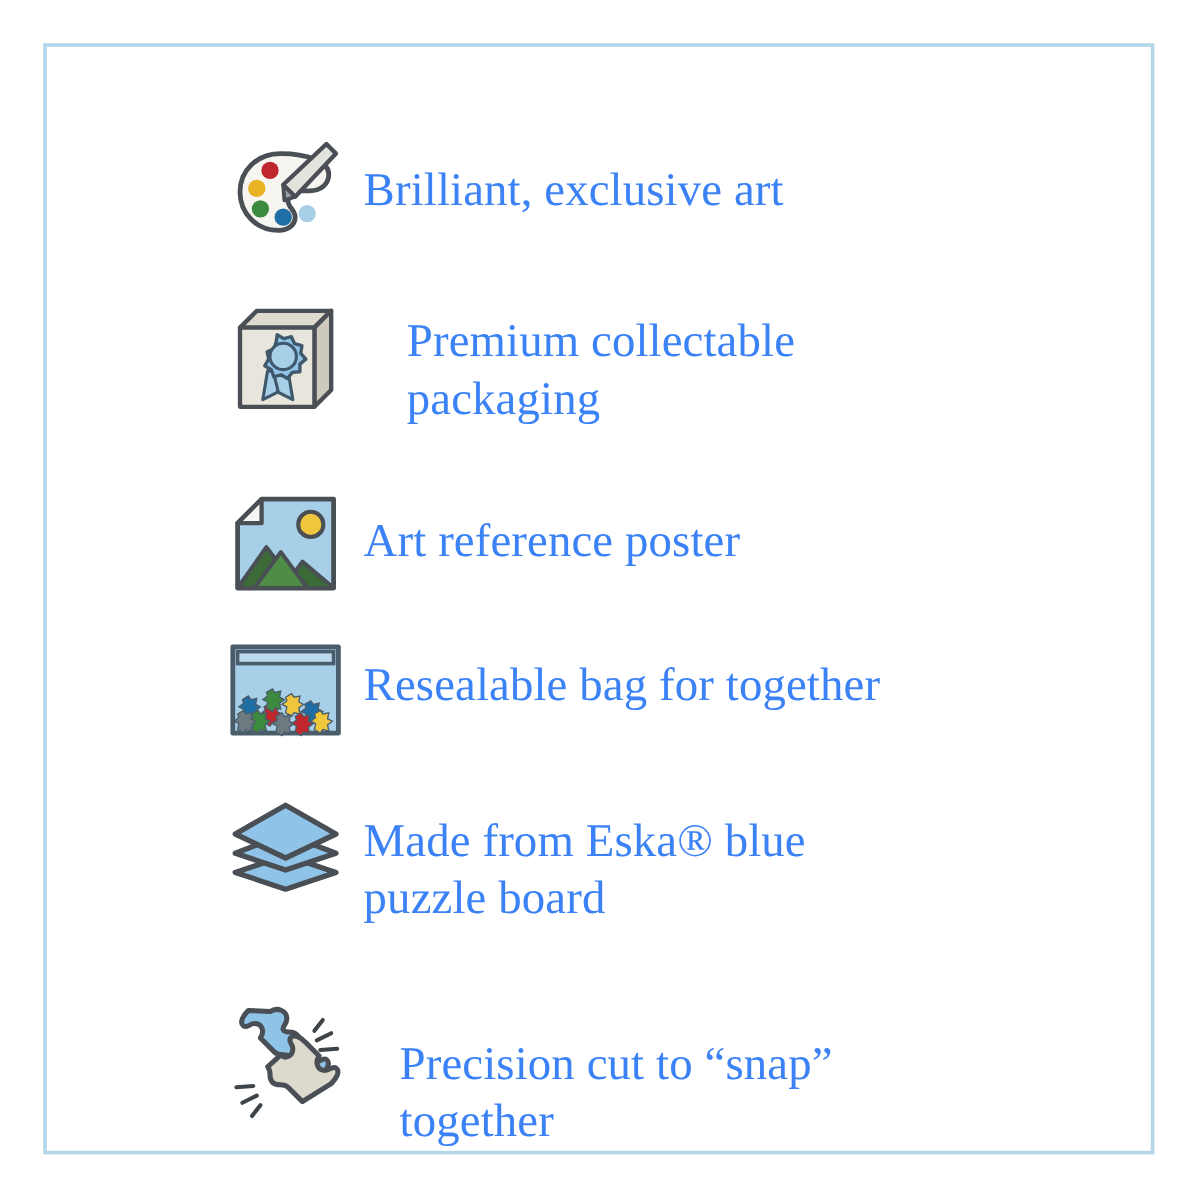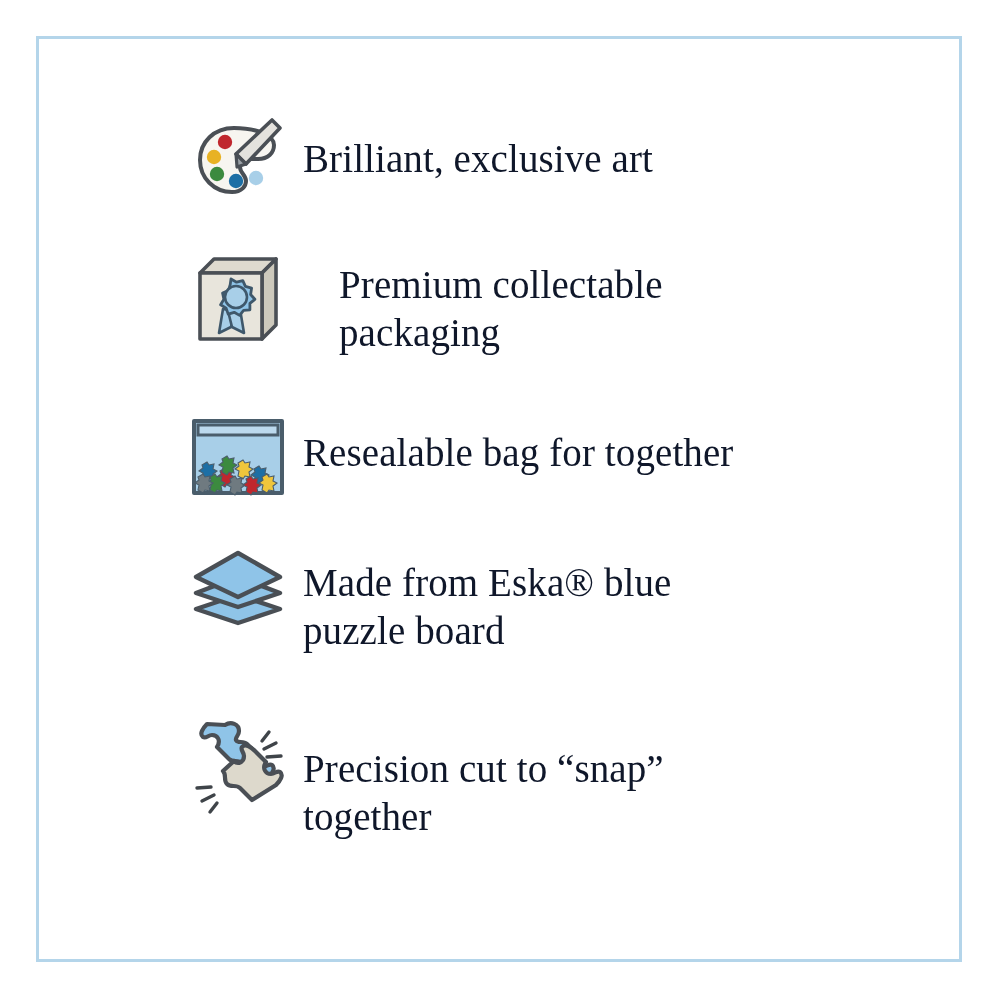--- a/index.html
+++ b/index.html
@@ -45,21 +45,21 @@
     align-items: center;
     justify-content: center;
   }
 
   .icon-cell svg {
     display: block;
   }
 
   .label-cell {
     flex: 1 1 auto;
-    color: #0f172a;
+    color: #3b82f6;
     font-size: 39px;
     line-height: 48px;
     letter-spacing: 0.1px;
     padding-left: 6px;
     white-space: pre-line;
   }
 
   
   .row-art        { height: 118px; }
   .row-art .icon-cell       { height: 118px; }
@@ -74,21 +74,21 @@
   .row-poster .label-cell   { padding-top: 28px; }
 
   .row-bag        { height: 118px; }
   .row-bag .icon-cell       { height: 108px; }
   .row-bag .label-cell      { padding-top: 26px; }
 
   .row-board      { height: 152px; }
   .row-board .icon-cell     { height: 120px; padding-top: 10px; align-items: flex-start; }
   .row-board .label-cell    { padding-top: 24px; }
 
-  .row-snap       { height: 150px; }
+  .row-snap       { height: 150px; gap: 30px; }
   .row-snap .icon-cell      { height: 140px; padding-top: 6px; align-items: flex-start; }
   .row-snap .label-cell     { padding-top: 36px; }
 
   .spacer-1 { height: 22px; }
   .spacer-2 { height: 8px; }
   .spacer-3 { height: 4px; }
   .spacer-4 { height: 14px; }
   .spacer-5 { height: 22px; }
 </style>
 </head>
@@ -130,20 +130,32 @@
                    L38.4 43.6 L40.2 37.6 Z" fill="#8fc4e8" stroke="#3f586b" stroke-width="2.8" stroke-linejoin="round"></path>
           <circle cx="46" cy="50" r="11" fill="#a8cfe8" stroke="#3f586b" stroke-width="2.6"></circle>
         </svg>
       </div>
       <div class="label-cell">Premium collectable
 packaging</div>
     </div>
 
     <div class="spacer-2"></div>
 
+    <div class="feature-row row-poster">
+      <div class="icon-cell">
+        <svg width="96" height="88" viewBox="0 0 96 88" aria-hidden="true">
+          <path d="M28 6 L88 6 L88 80 L8 80 L8 26 Z" fill="#a8cfe8" stroke="#4a4f55" stroke-width="4" stroke-linejoin="round"></path>
+          <path d="M8 80 L32 46 L52 72 L62 58 L88 80 Z" fill="#3d6b38" stroke="#4a4f55" stroke-width="3.4" stroke-linejoin="round"></path>
+          <path d="M22 80 L44 50 L66 80 Z" fill="#4f8c45" stroke="#4a4f55" stroke-width="3.2" stroke-linejoin="round"></path>
+          <circle cx="69" cy="27" r="10.5" fill="#efc63c" stroke="#4a4f55" stroke-width="3.4"></circle>
+          <path d="M28 6 L28 26 L8 26 Z" fill="#f4f4f2" stroke="#4a4f55" stroke-width="3.6" stroke-linejoin="round"></path>
+        </svg>
+      </div>
+      <div class="label-cell">Art reference poster</div>
+    </div>
 
     <div class="spacer-3"></div>
 
     <div class="feature-row row-bag">
       <div class="icon-cell">
         <svg width="100" height="84" viewBox="0 0 100 84" aria-hidden="true">
           <rect x="6" y="6" width="88" height="72" fill="#a8cfe8" stroke="#4a5d6b" stroke-width="4" stroke-linejoin="round"></rect>
           <rect x="10" y="10" width="80" height="10" fill="#bcd9ed" stroke="#4a5d6b" stroke-width="3"></rect>
           <g stroke="#4a5d6b" stroke-width="1.1">
             <path d="M14 50 l5-3 2 3 5-1 -1 5 4 2 -4 3 1 5 -5-1 -2 3 -5-3 1-5 -4-2 4-3z" fill="#1d6fa5"></path>

